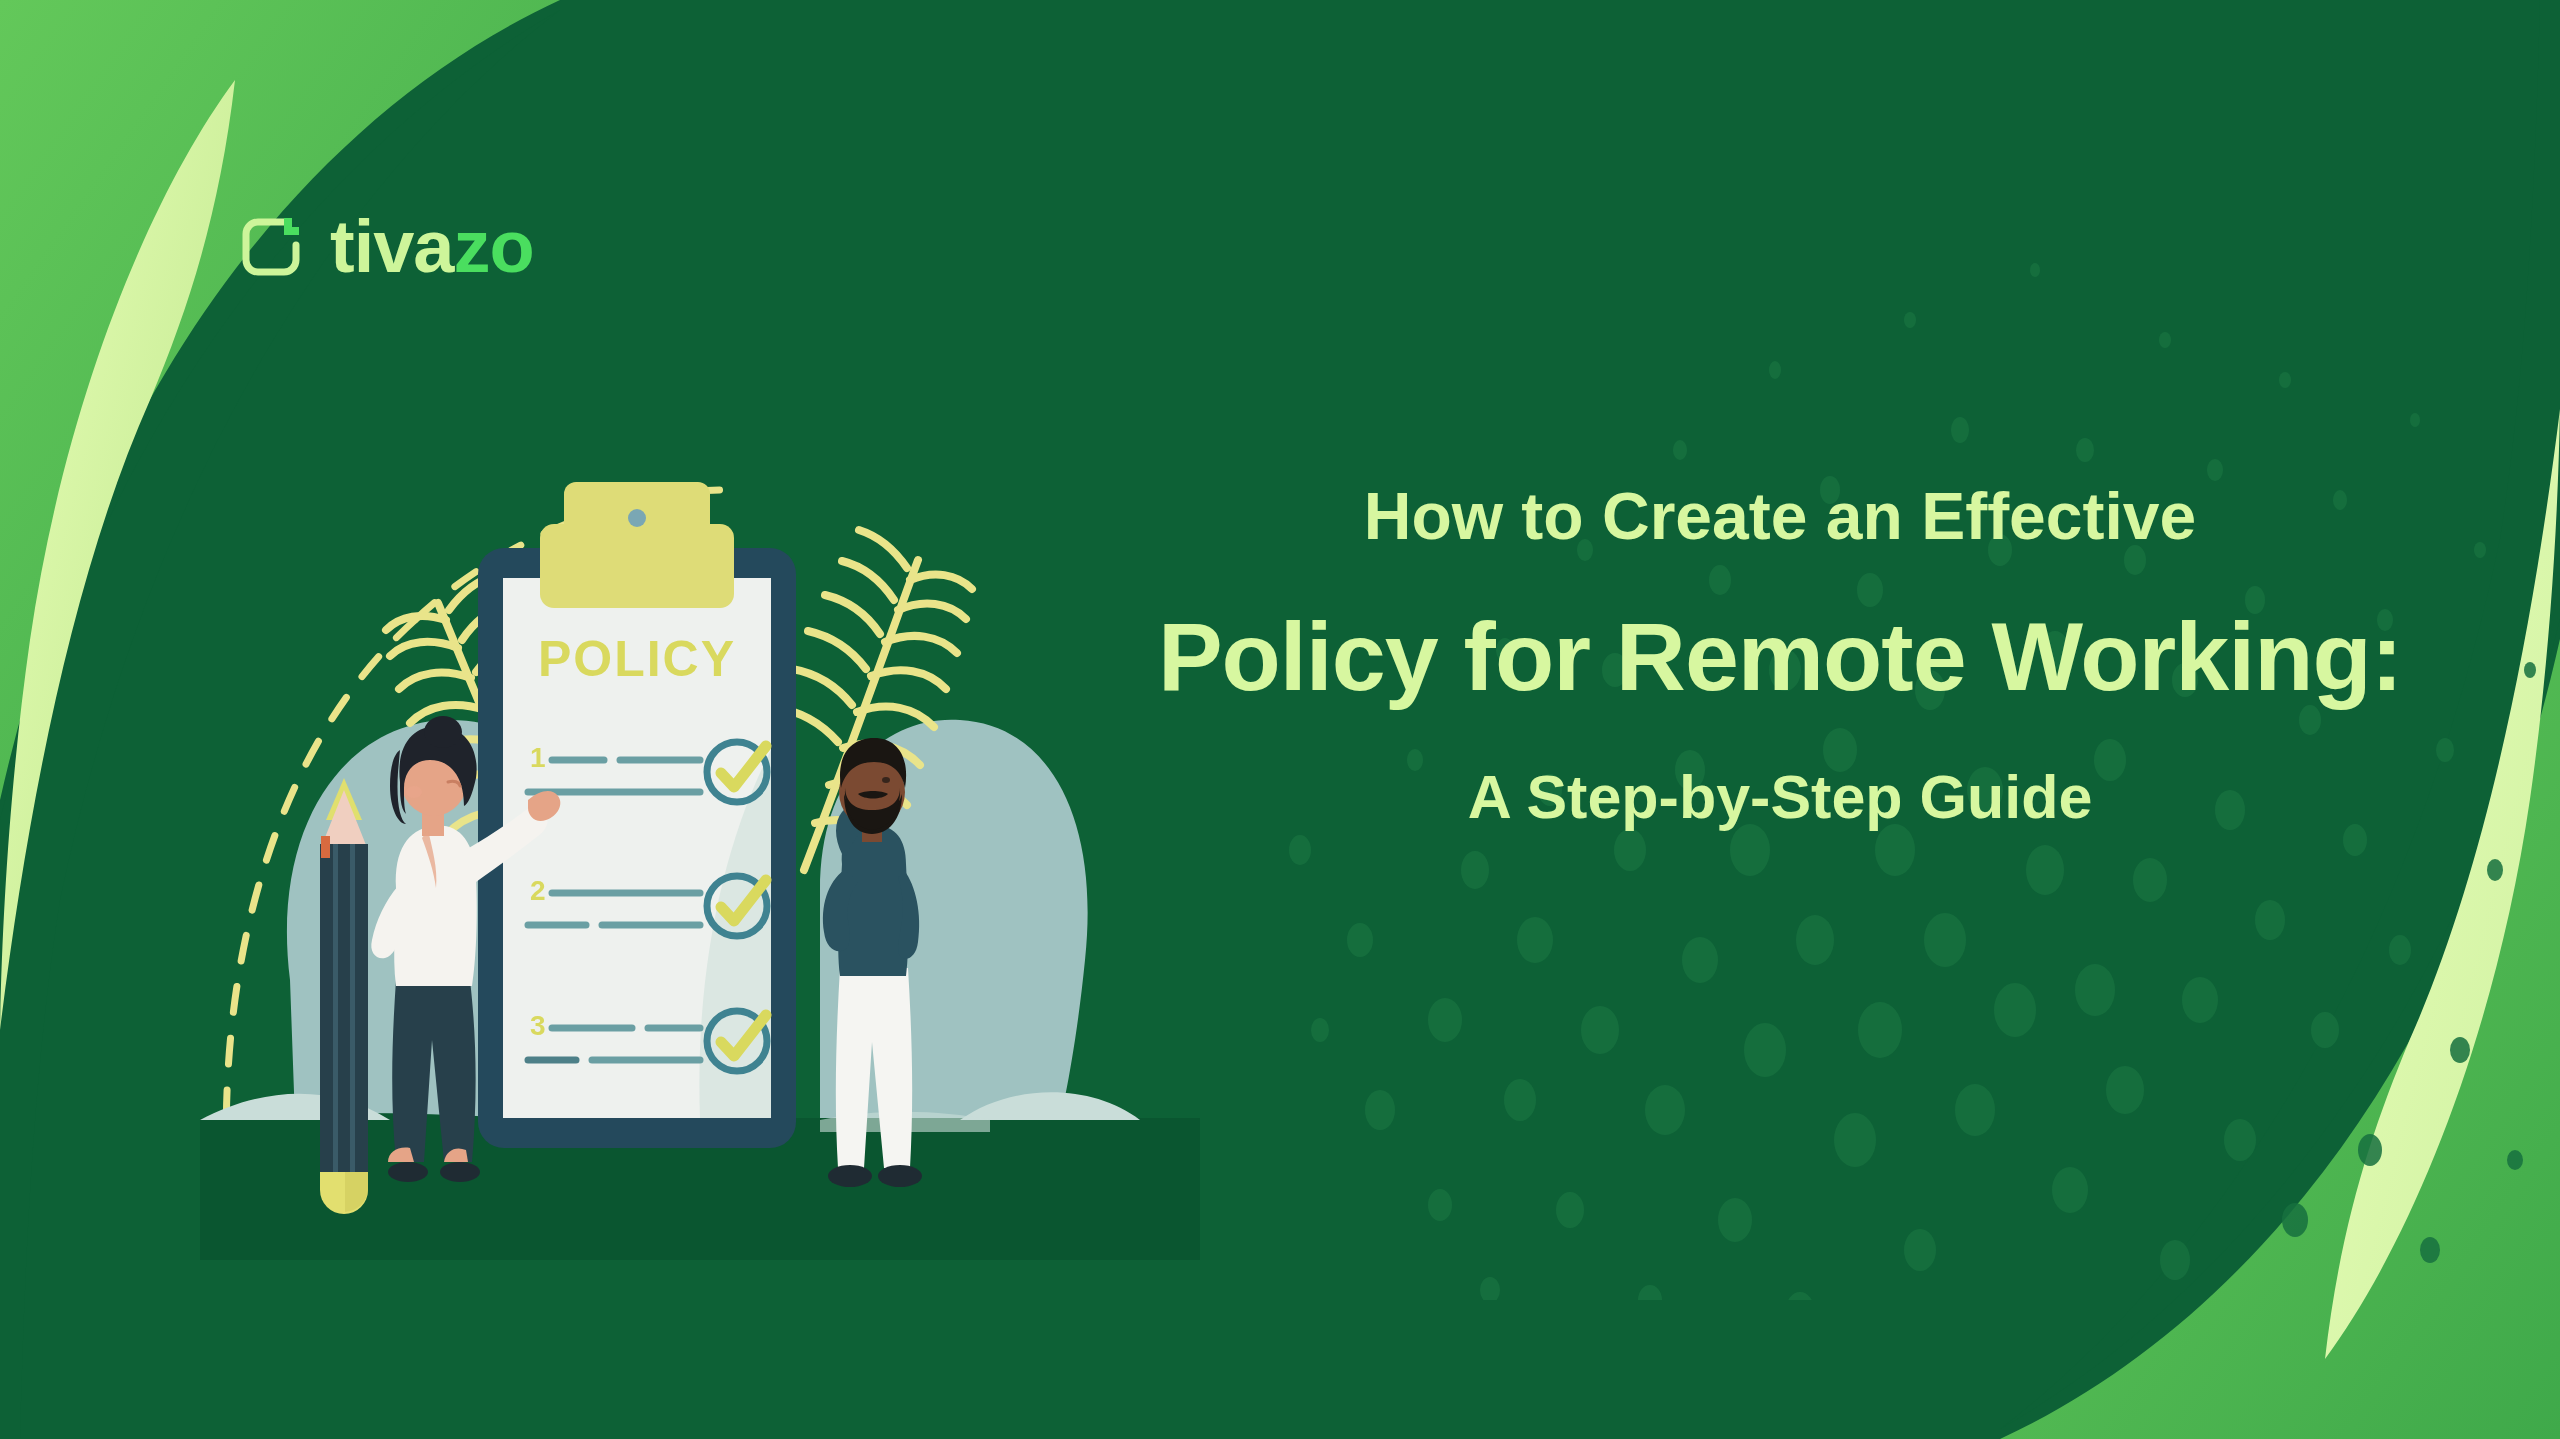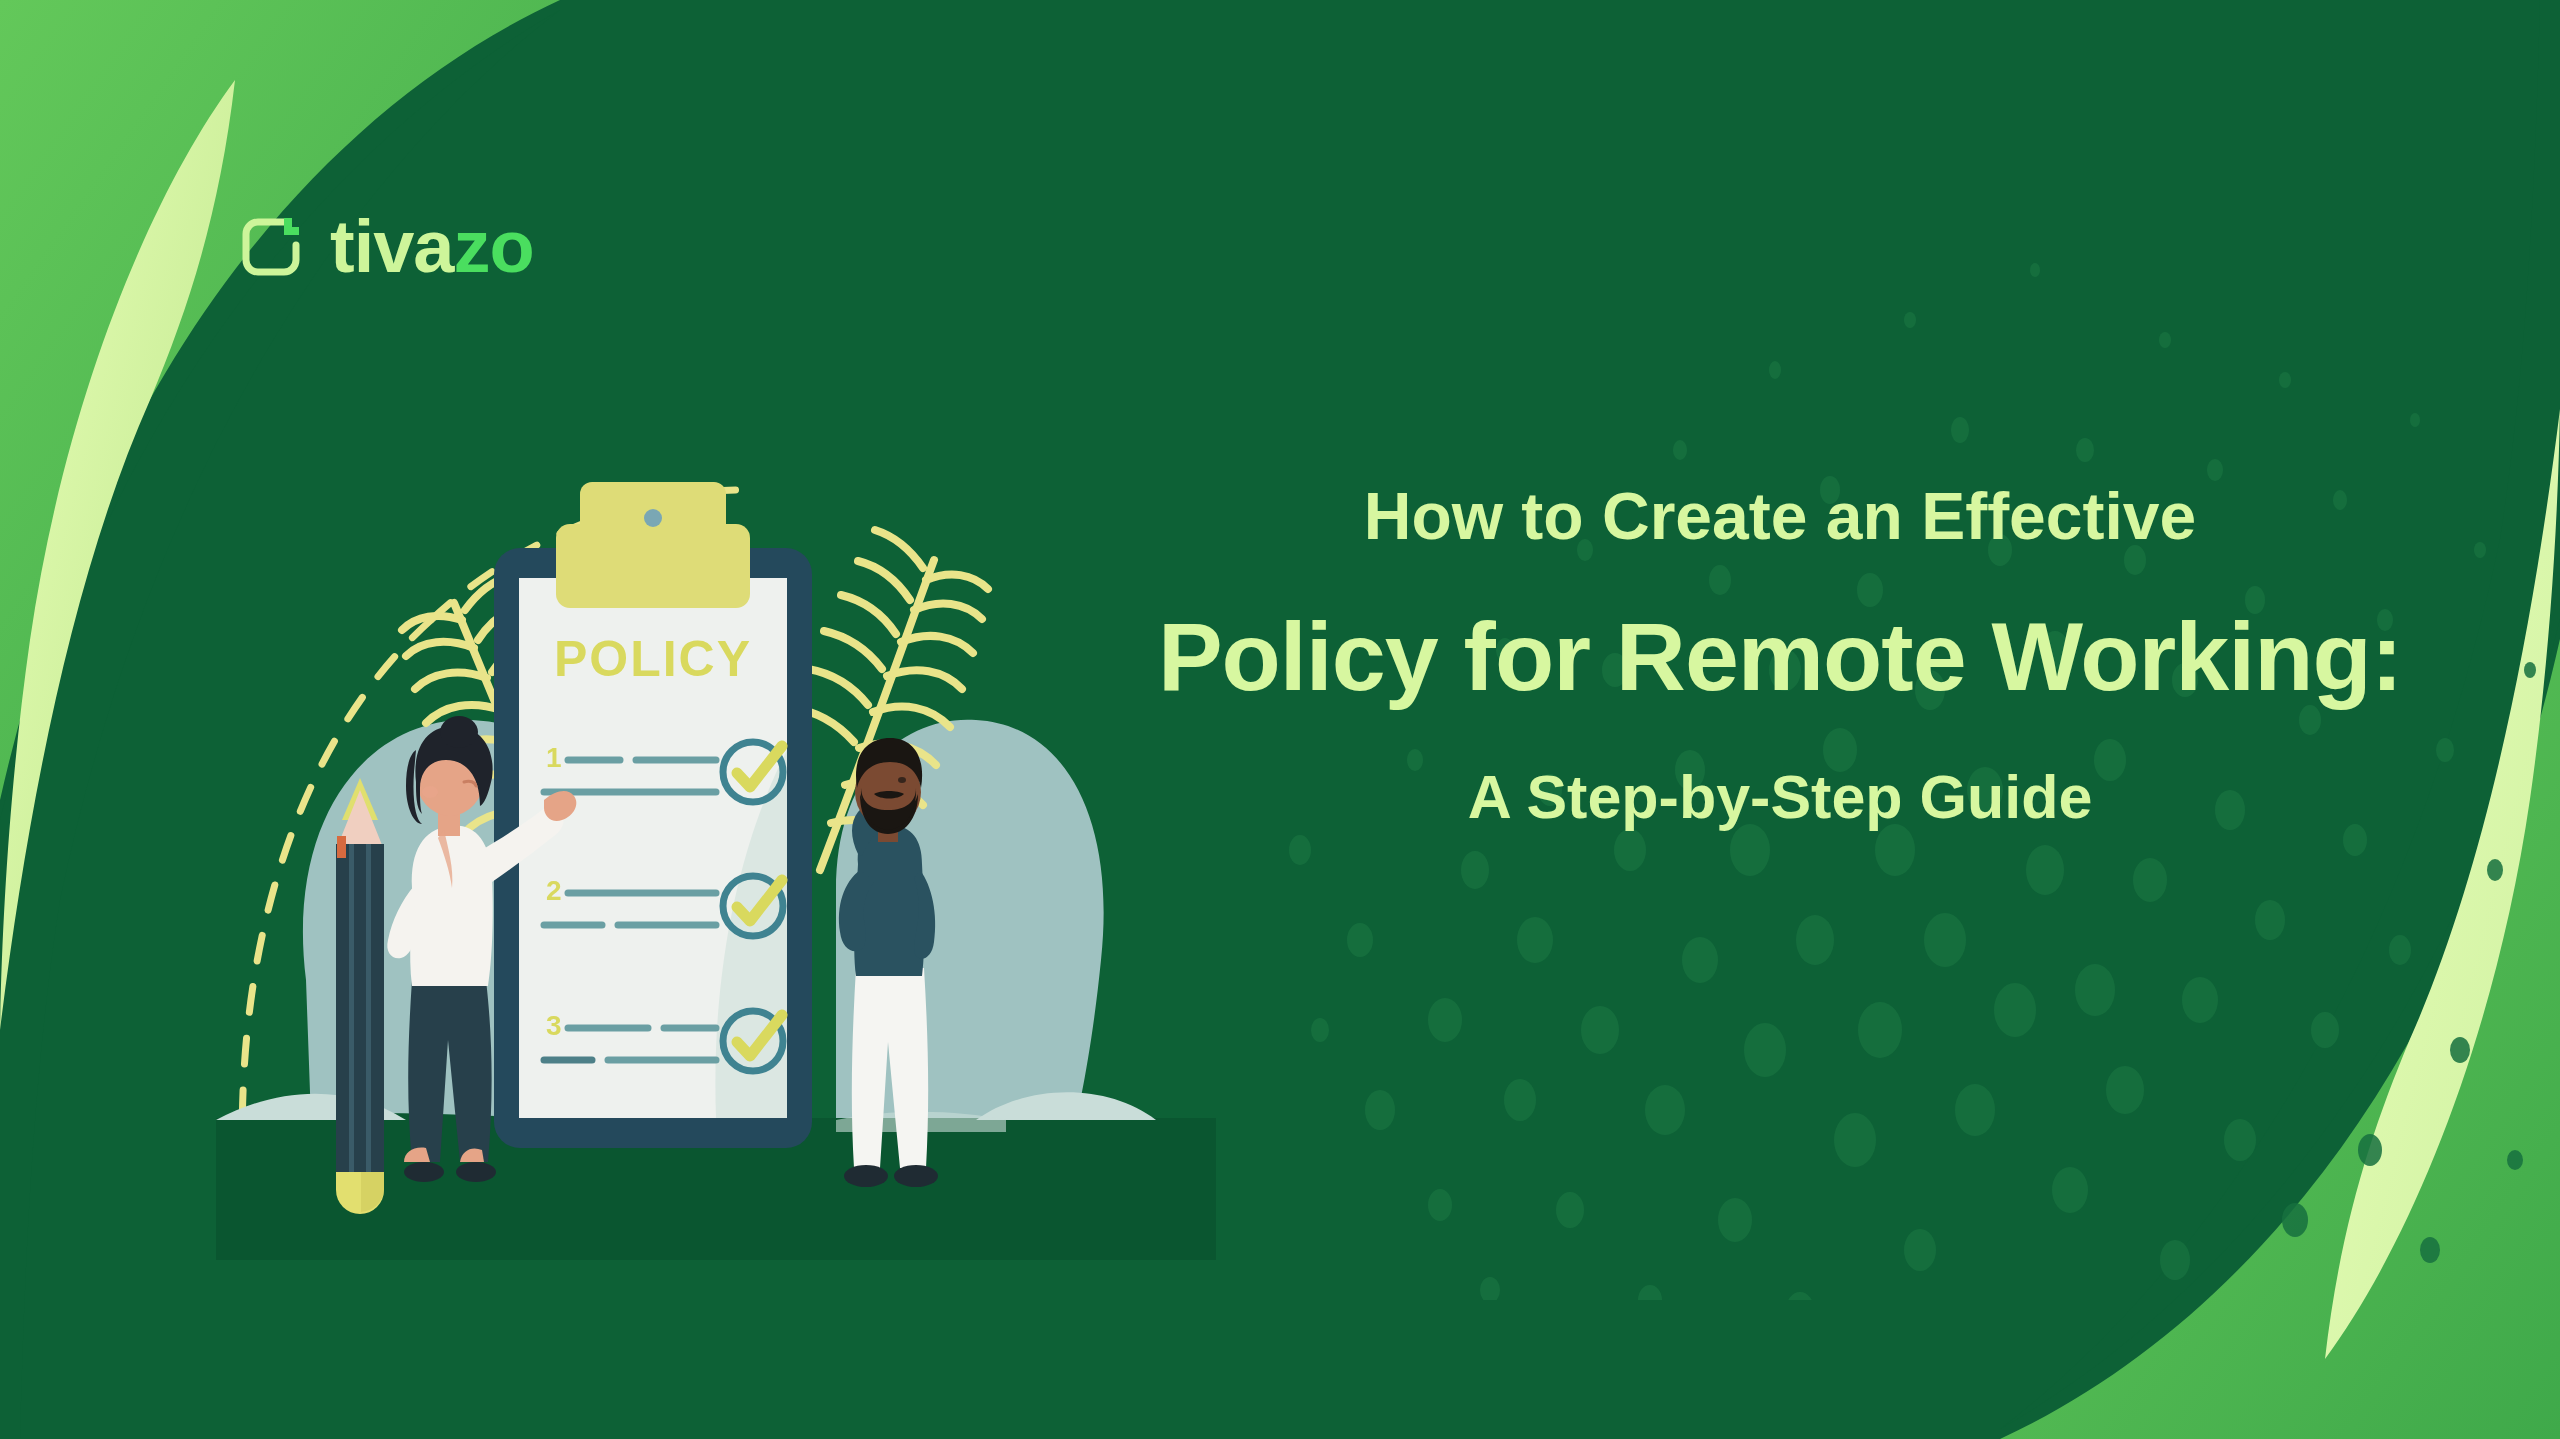--- a/index.html
+++ b/index.html
@@ -73,21 +73,21 @@
   #line-3 {
     font-size:61px;
     line-height:1.1;
     margin-top:52px;
     white-space:nowrap;
   }
 
   
   #illustration {
     position:absolute;
-    left:216px; top:420px;
+    left:200px; top:420px;
     width:1000px; height:840px;
   }
   #illustration svg { width:100%; height:100%; display:block; }
 </style>
 </head>
 <body>
 
 <div id="stage">
 
   <svg class="corner-svg" viewBox="0 0 2560 1439" preserveAspectRatio="none">

